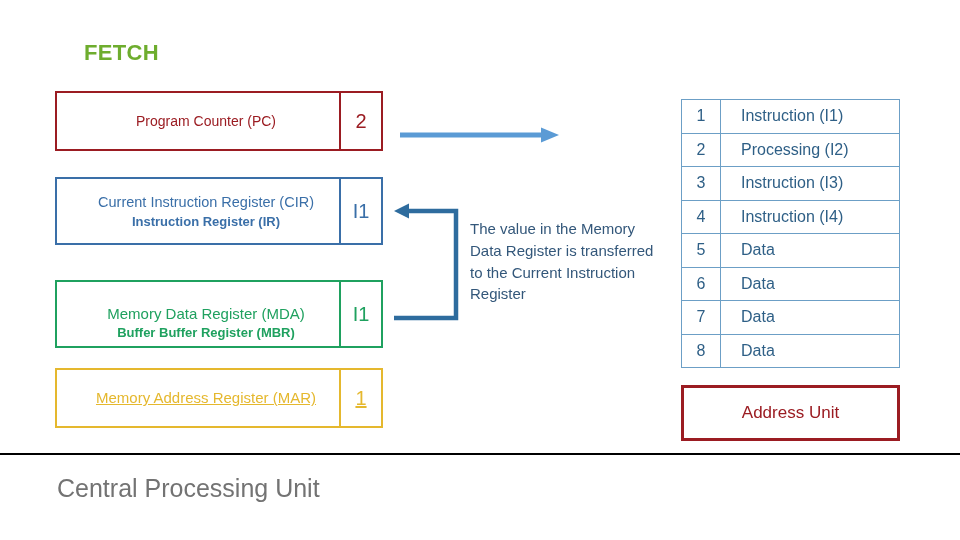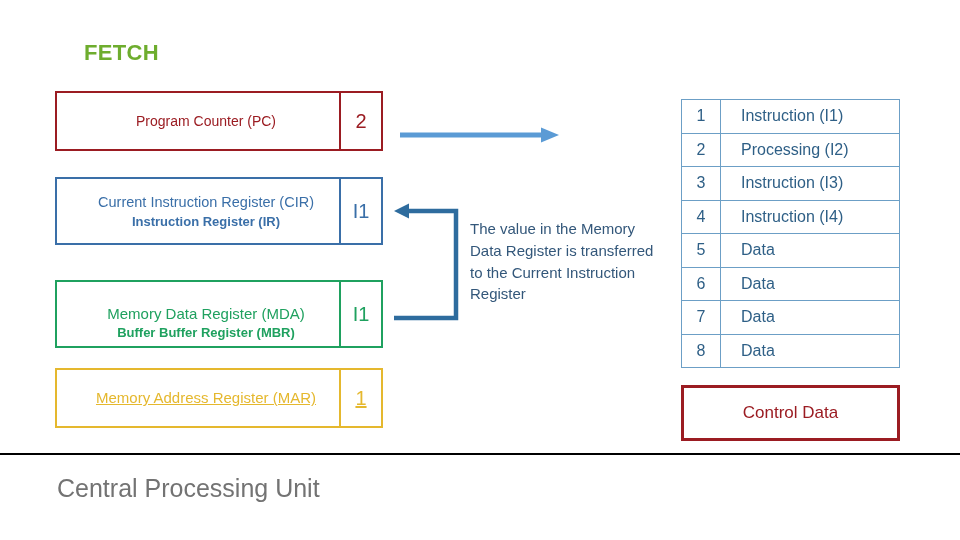--- a/index.html
+++ b/index.html
@@ -250,20 +250,20 @@
         <td class="content">Data</td>
       </tr>
       <tr>
         <td class="addr">8</td>
         <td class="content">Data</td>
       </tr>
     </tbody>
   </table>
 
   <div id="control-unit">
-    <span>Control Data</span>
+    <span>Address Unit</span>
   </div>
 
   <div id="cpu-divider"></div>
 
   <div id="cpu-caption">Central Processing Unit</div>
 
 </div>
 
 </body></html>

